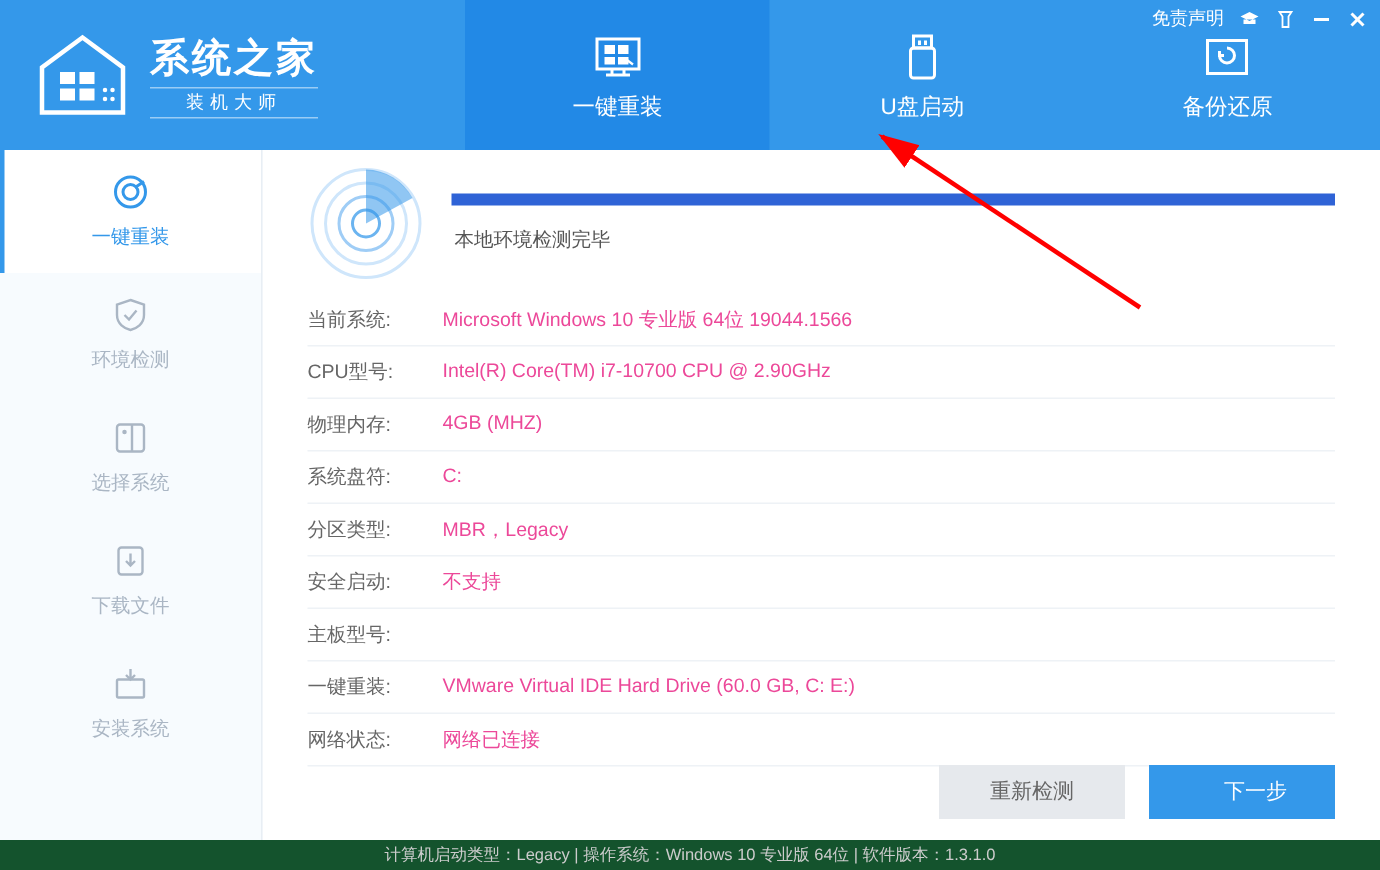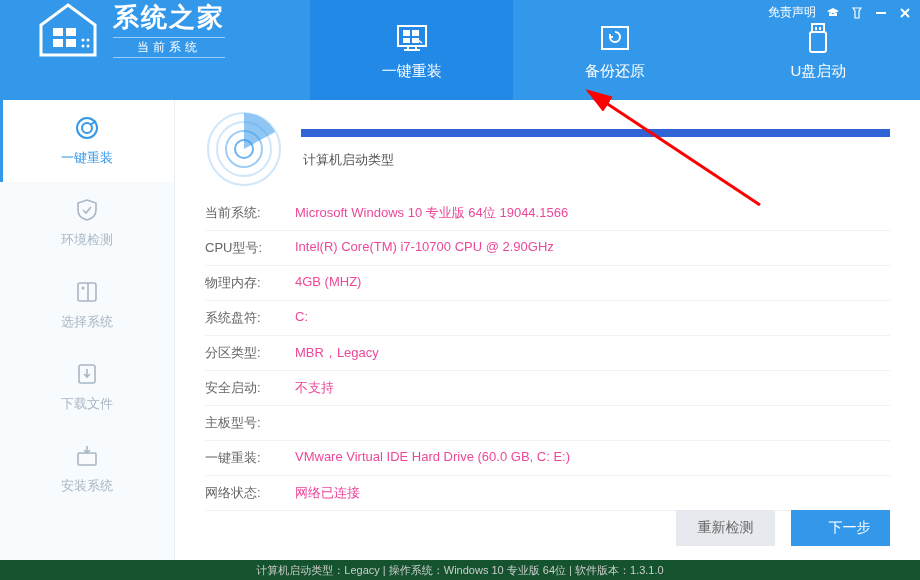--- a/index.html
+++ b/index.html
@@ -1,19 +1,19 @@
 <!DOCTYPE html>
 <html><head>
 <meta charset="utf-8">
 <style>
 * { margin: 0; padding: 0; box-sizing: border-box; font-family: "Microsoft YaHei", sans-serif; }
 body { width: 920px; height: 580px; background: #fff; overflow: hidden; position: relative; }
 
 .header { height: 100px; background: #3498ea; display: flex; position: relative; }
-.logo-area { width: 310px; display: flex; padding-left: 33px; }
+.logo-area { width: 310px; display: flex; align-items: center; padding-left: 20px; }
 .logo-icon { width: 70px; height: 60px; margin-right: 10px; }
 .logo-text { color: #fff; }
 .logo-title { font-size: 26px; font-weight: bold; letter-spacing: 2px; }
 .logo-sub { font-size: 12px; letter-spacing: 4px; border-top: 1px solid rgba(255,255,255,0.5); border-bottom: 1px solid rgba(255,255,255,0.5); padding: 1px 0; margin-top: 2px; text-align: center; }
 
 .tabs { display: flex; flex: 1; }
 .tab { flex: 1; display: flex; flex-direction: column; align-items: center; justify-content: center; color: #fff; cursor: pointer; gap: 6px; }
 .tab.active { background: #2289e6; }
 .tab-icon { width: 36px; height: 36px; }
 .tab-label { font-size: 15px; }
@@ -34,21 +34,21 @@
 .progress-area { flex: 1; }
 .progress-bar { height: 8px; background: #2f63d6; width: 100%; margin-bottom: 14px; }
 .progress-text { color: #555; font-size: 13px; margin-left: 2px; }
 
 .info-table { margin-top: 8px; }
 .info-row { display: flex; padding: 8px 0; border-bottom: 1px solid #eef2f6; font-size: 13px; }
 .info-label { width: 90px; color: #666; text-align: left; }
 .info-value { color: #ec4899; flex: 1; }
 
 .actions { position: absolute; right: 30px; bottom: 14px; display: flex; gap: 16px; }
-.btn { width: 99px; height: 36px; border: none; font-size: 14px; cursor: pointer; }
+.btn { width: 124px; height: 36px; border: none; font-size: 14px; cursor: pointer; }
 .btn-gray { background: #e6e9ed; color: #666; }
 .btn-blue { background: #3498ea; color: #fff; padding-left: 18px; }
 
 .footer { height: 20px; background: #14532d; color: #ccc; font-size: 11px; text-align: center; line-height: 20px; }
 
 .arrow { position: absolute; pointer-events: none; z-index: 50; }
 </style>
 </head>
 <body>
 
@@ -60,54 +60,54 @@
       <rect x="33" y="28" width="10" height="8" fill="#fff"></rect>
       <rect x="20" y="39" width="10" height="8" fill="#fff"></rect>
       <rect x="33" y="39" width="10" height="8" fill="#fff"></rect>
       <circle cx="50" cy="40" r="1.5" fill="#fff"></circle>
         <circle cx="55" cy="40" r="1.5" fill="#fff"></circle>
       <circle cx="50" cy="46" r="1.5" fill="#fff"></circle>
         <circle cx="55" cy="46" r="1.5" fill="#fff"></circle>
     </svg>
     <div class="logo-text">
       <div class="logo-title">系统之家</div>
-      <div class="logo-sub">当前系统</div>
+      <div class="logo-sub">装机大师</div>
     </div>
   </div>
   <div class="tabs">
     <div class="tab active">
       <svg class="tab-icon" viewBox="0 0 36 36">
           <rect x="4" y="6" width="28" height="20" fill="none" stroke="#fff" stroke-width="2"></rect>
           <rect x="9" y="10" width="7" height="6" fill="#fff"></rect>
           <rect x="18" y="10" width="7" height="6" fill="#fff"></rect>
           <rect x="9" y="18" width="7" height="5" fill="#fff"></rect>
           <rect x="18" y="18" width="7" height="5" fill="#fff"></rect>
           <line x1="14" y1="26" x2="14" y2="30" stroke="#fff" stroke-width="2"></line>
           <line x1="22" y1="26" x2="22" y2="30" stroke="#fff" stroke-width="2"></line>
           <line x1="10" y1="30" x2="26" y2="30" stroke="#fff" stroke-width="2"></line>
           <path d="M24 20 l4 3" stroke="#fff" stroke-width="1.5"></path>
         </svg>
       <span class="tab-label">一键重装</span>
     </div>
     <div class="tab">
       <svg class="tab-icon" viewBox="0 0 36 36">
-          <rect x="5" y="7" width="26" height="22" fill="none" stroke="#fff" stroke-width="2"></rect>
-          <path d="M18 12 a5 5 0 1 1 -5 5" fill="none" stroke="#fff" stroke-width="2"></path>
-          <path d="M13 14 l0 3 l3 0" fill="none" stroke="#fff" stroke-width="2"></path>
-        </svg>
-      <span class="tab-label">备份还原</span>
-    </div>
-    <div class="tab">
-      <svg class="tab-icon" viewBox="0 0 36 36">
           <rect x="12" y="4" width="12" height="8" fill="none" stroke="#fff" stroke-width="2"></rect>
           <rect x="15" y="7" width="2" height="3" fill="#fff"></rect>
           <rect x="19" y="7" width="2" height="3" fill="#fff"></rect>
           <rect x="10" y="12" width="16" height="20" rx="2" fill="none" stroke="#fff" stroke-width="2"></rect>
         </svg>
       <span class="tab-label">U盘启动</span>
+    </div>
+    <div class="tab">
+      <svg class="tab-icon" viewBox="0 0 36 36">
+          <rect x="5" y="7" width="26" height="22" fill="none" stroke="#fff" stroke-width="2"></rect>
+          <path d="M18 12 a5 5 0 1 1 -5 5" fill="none" stroke="#fff" stroke-width="2"></path>
+          <path d="M13 14 l0 3 l3 0" fill="none" stroke="#fff" stroke-width="2"></path>
+        </svg>
+      <span class="tab-label">备份还原</span>
     </div>
   </div>
   <div class="topbar-right">
     <span>免责声明</span>
     <svg class="ico" viewBox="0 0 14 14">
         <path d="M7 2 L13 5 L7 8 L1 5 Z M3 7 v3 h8 v-3" fill="#fff"></path>
       </svg>
     <svg class="ico" viewBox="0 0 14 14">
         <path d="M3 2 h8 l-2 3 v7 h-4 v-7 Z" fill="none" stroke="#fff" stroke-width="1.2"></path>
       </svg>
@@ -166,21 +166,21 @@
     <div class="scan-row">
       <svg class="scan-circle" viewBox="0 0 78 78">
         <circle cx="39" cy="39" r="36" fill="none" stroke="#cfe6fb" stroke-width="2"></circle>
         <circle cx="39" cy="39" r="27" fill="none" stroke="#cfe6fb" stroke-width="2"></circle>
         <circle cx="39" cy="39" r="18" fill="none" stroke="#9fcdf6" stroke-width="2"></circle>
         <circle cx="39" cy="39" r="9" fill="none" stroke="#6bb4f0" stroke-width="2"></circle>
         <path d="M39 39 L39 3 A36 36 0 0 1 70 22 Z" fill="#3498ea" opacity="0.55"></path>
       </svg>
       <div class="progress-area">
         <div class="progress-bar"></div>
-        <div class="progress-text">计算机启动类型</div>
+        <div class="progress-text">本地环境检测完毕</div>
       </div>
     </div>
 
     <div class="info-table">
       <div class="info-row">
           <span class="info-label">当前系统:</span>
           <span class="info-value">Microsoft Windows 10 专业版 64位 19044.1566</span>
         </div>
       <div class="info-row">
           <span class="info-label">CPU型号:</span>

